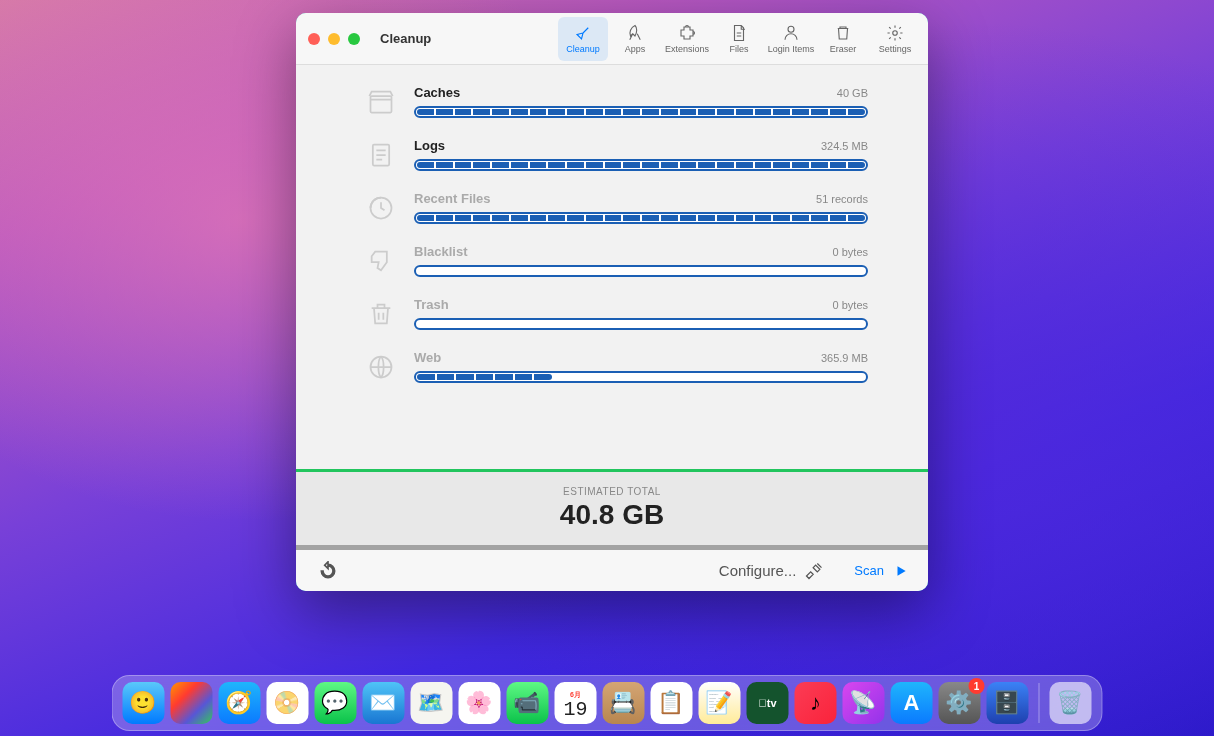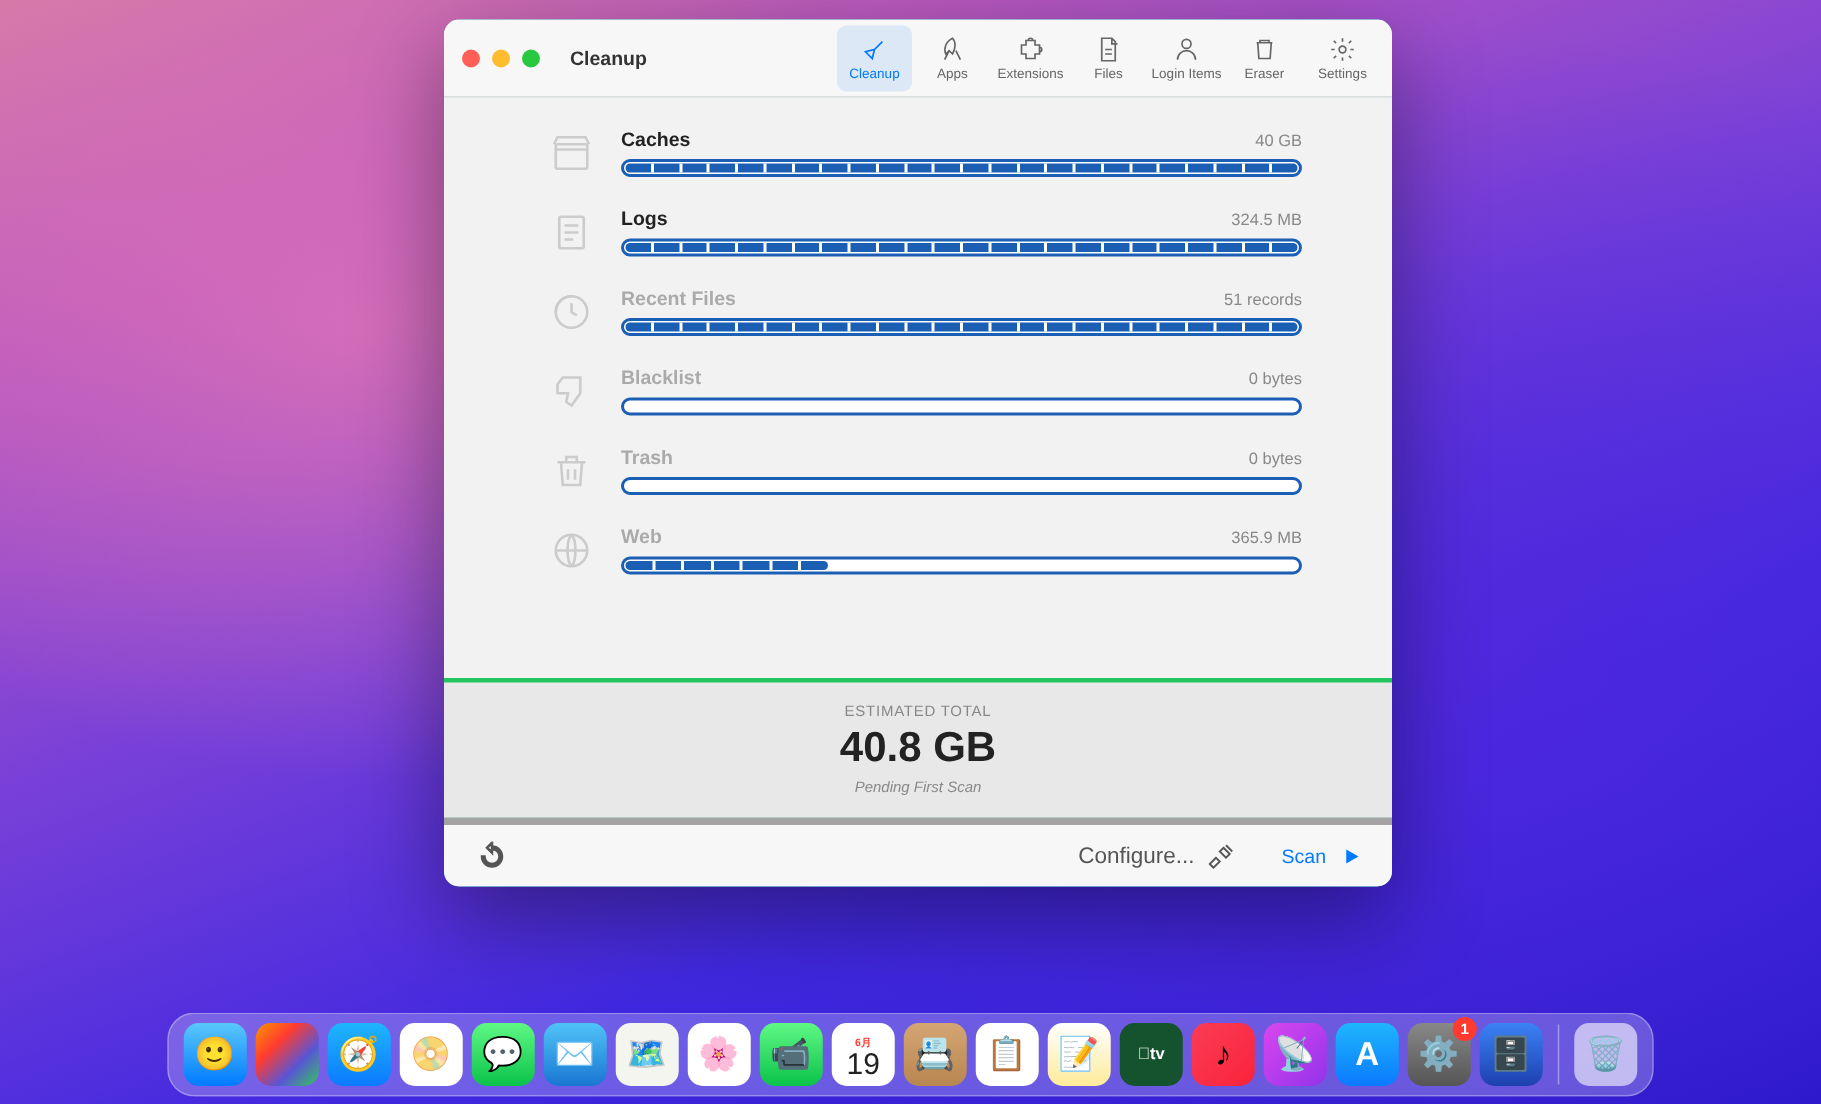--- a/index.html
+++ b/index.html
@@ -182,21 +182,21 @@
 .di-reminders { background: #fff; }
 .di-notes { background: linear-gradient(180deg,#fff,#ffeb99); }
 .di-tv { background: #14532d; color:#fff; }
 .di-music { background: linear-gradient(135deg,#fb3c55,#fa233b); }
 .di-podcasts { background: linear-gradient(135deg,#d946ef,#9333ea); }
 .di-appstore { background: linear-gradient(180deg,#1fb5fc,#0a7aff); }
 .di-settings { background: linear-gradient(180deg,#888,#555); }
 .di-valentina { background: linear-gradient(180deg,#3b82f6,#1e40af); }
 .di-trash { background: rgba(255,255,255,0.6); }
 .cal-top{ font-size:7px; color:#ff3b30; font-weight:700; text-align:center; padding-top:3px;}
-.cal-day{ font-size:20px; color:#222; font-weight:400; text-align:right; line-height:1;}
+.cal-day{ font-size:20px; color:#222; font-weight:400; text-align:right; line-height:1;font-family:Liberation Mono, monospace;}
 </style>
 </head>
 <body>
 
 <div class="desktop-bg"></div>
 
 <div class="window">
   <div class="titlebar">
     <div class="traffic-lights">
       <div class="traffic-light tl-red"></div>
@@ -460,21 +460,20 @@
           </div>
       </div>
     </div>
 
 
   </div>
 
   <div class="footer">
     <div class="footer-label">ESTIMATED TOTAL</div>
     <div class="footer-total">40.8 GB</div>
-    <div class="footer-status">Pending First Scan</div>
   </div>
 
   <div class="actionbar">
     <div class="reset-btn">
         <svg width="20" height="20" viewBox="0 0 24 24">
           <path d="M4 12a8 8 0 108-8V1L8 5l4 4V6a6 6 0 11-6 6z"></path>
         </svg>
       </div>
     <div class="spacer"></div>
     <div class="configure-btn">

